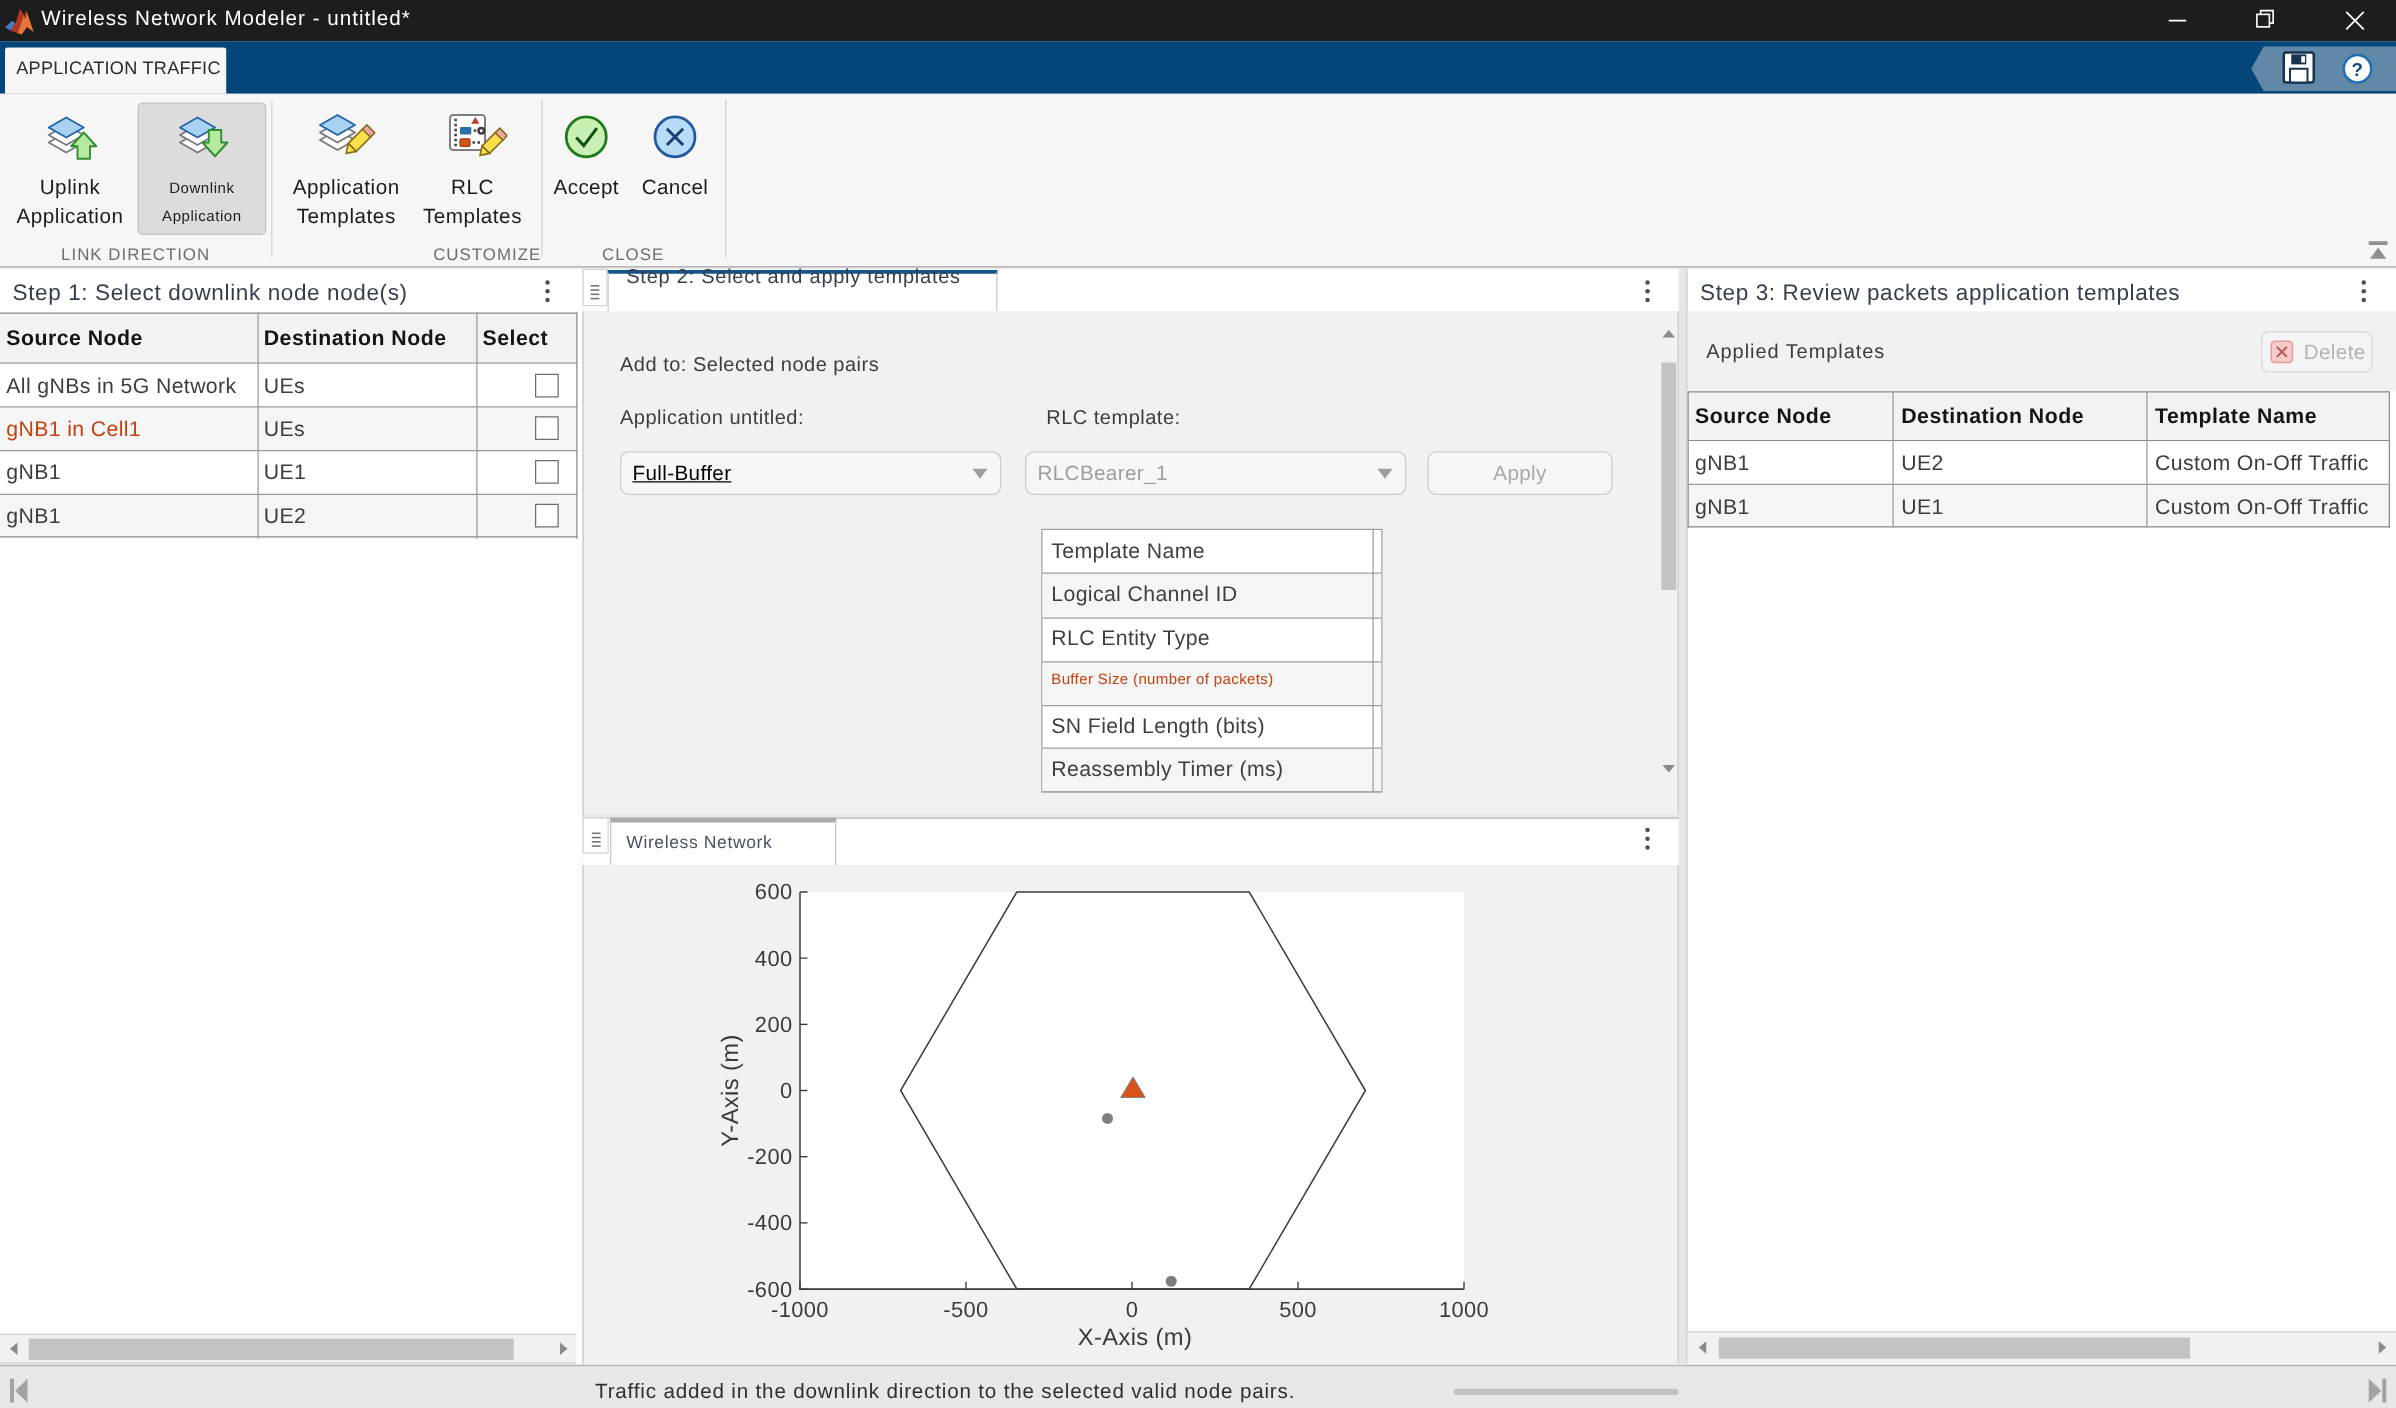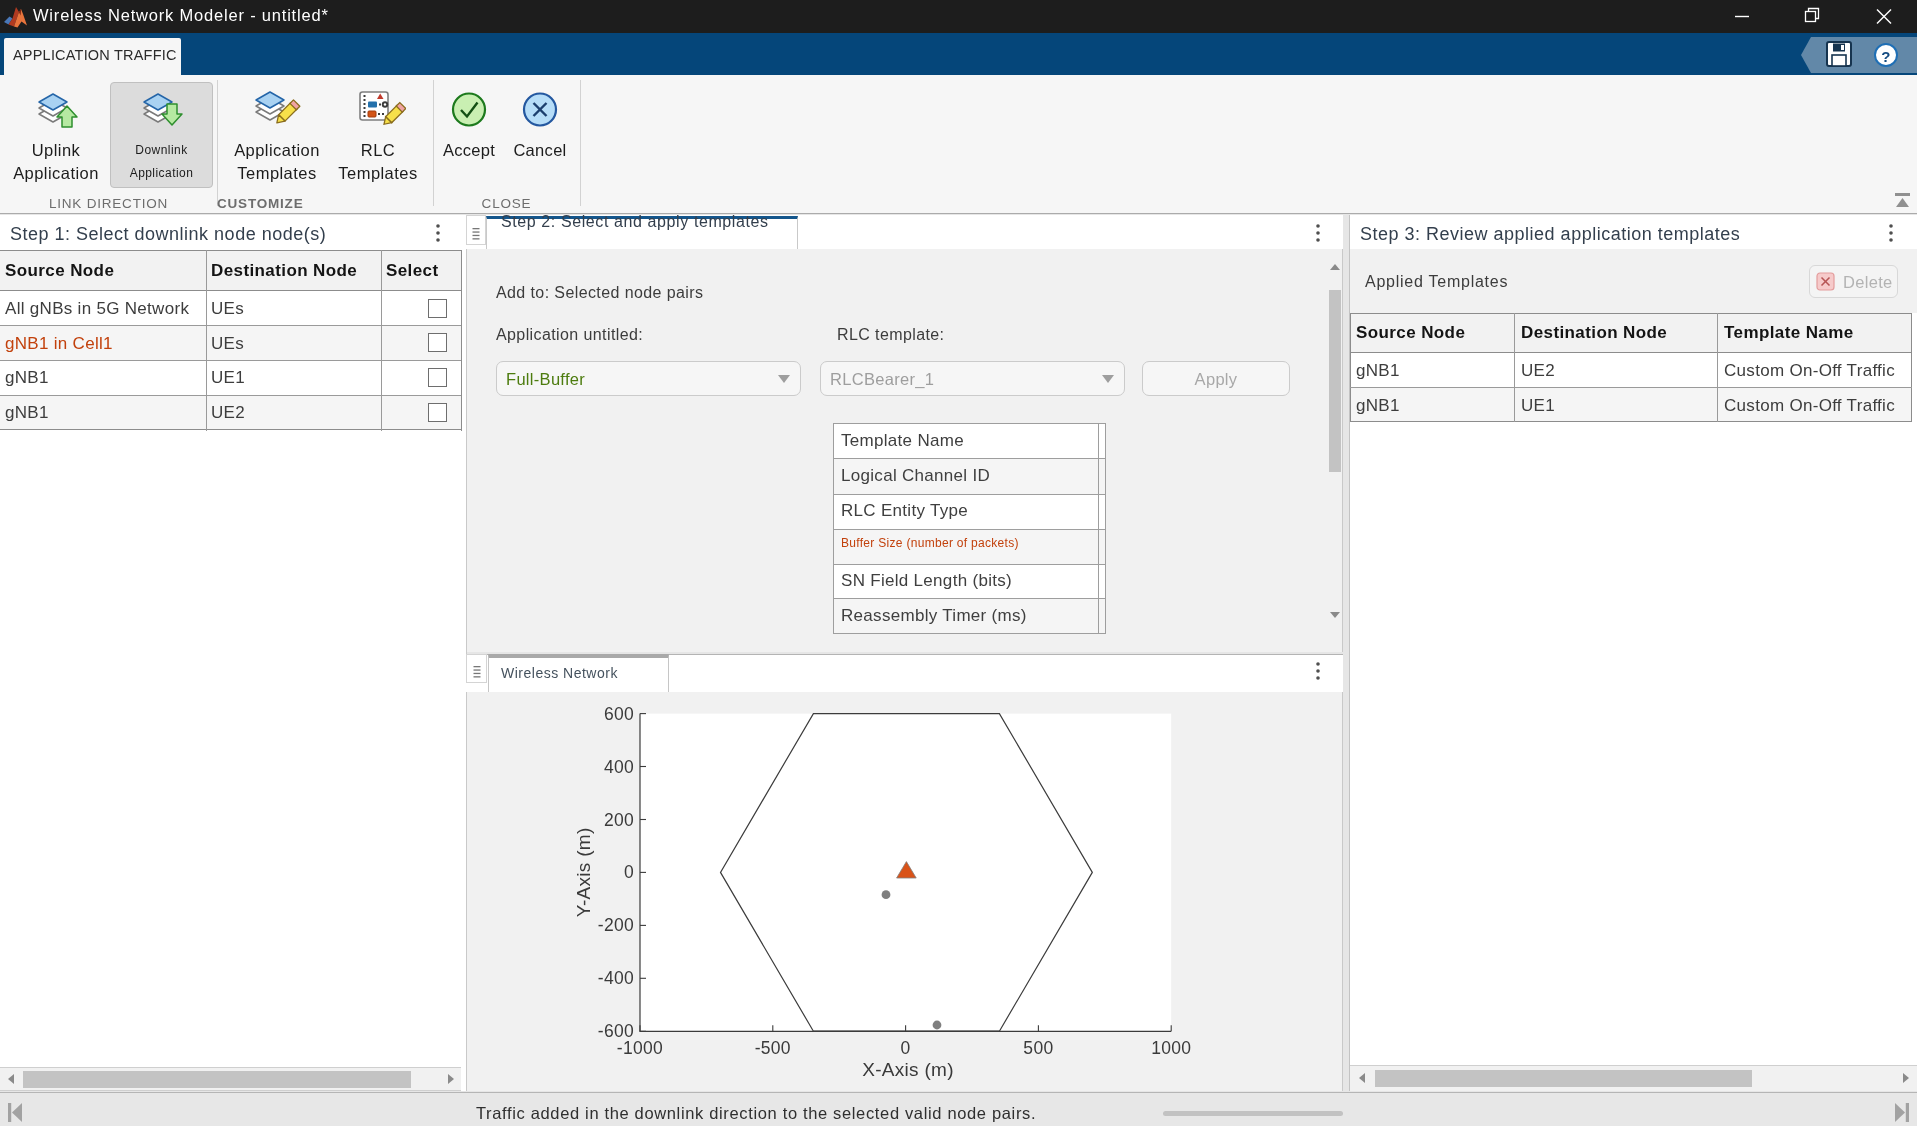--- a/index.html
+++ b/index.html
@@ -48,21 +48,21 @@
 <div class="abs" style="left:0;top:75px;width:1917px;height:138px;background:#f6f6f6;"></div>
 <div class="abs" style="left:0;top:213px;width:1917px;height:1px;background:#ababab;"></div>
 
 <div class="abs" style="left:217px;top:80px;width:1px;height:126px;background:#d2d2d2;"></div>
 <div class="abs" style="left:433px;top:80px;width:1px;height:126px;background:#d2d2d2;"></div>
 <div class="abs" style="left:580px;top:80px;width:1px;height:126px;background:#d2d2d2;"></div>
 
 <div class="abs" style="left:110px;top:82px;width:103px;height:106px;background:#dcdcdc;border:1px solid #c0c0c0;border-radius:4px;"></div>
 
 <div class="abs" style="left:0px;top:196px;width:217px;text-align:center;color:#6d6d6d;font-size:13.5px;letter-spacing:0.8px;">LINK DIRECTION</div>
-<div class="abs" style="left:217px;top:196px;width:216px;text-align:left;color:#6d6d6d;font-size:13.5px;letter-spacing:0.8px;font-weight:bold;">CUSTOMIZE</div>
+<div class="abs" style="left:217px;top:196px;width:216px;text-align:right;color:#6d6d6d;font-size:13.5px;letter-spacing:0.8px;">CUSTOMIZE</div>
 <div class="abs" style="left:433px;top:196px;width:147px;text-align:center;color:#6d6d6d;font-size:13.5px;letter-spacing:0.8px;">CLOSE</div>
 
 <div class="abs" style="left:6px;top:139px;width:100px;text-align:center;color:#1c1c1c;font-size:16.5px;line-height:23px;letter-spacing:0.45px;">Uplink<br>Application</div>
 <div class="abs" style="left:111px;top:139px;width:101px;text-align:center;color:#1c1c1c;font-size:12px;line-height:23px;letter-spacing:0.45px;">Downlink<br>Application</div>
 <div class="abs" style="left:227px;top:139px;width:100px;text-align:center;color:#1c1c1c;font-size:16.5px;line-height:23px;letter-spacing:0.45px;">Application<br>Templates</div>
 <div class="abs" style="left:328px;top:139px;width:100px;text-align:center;color:#1c1c1c;font-size:16.5px;line-height:23px;letter-spacing:0.45px;">RLC<br>Templates</div>
 <div class="abs" style="left:419px;top:141px;width:100px;text-align:center;color:#1c1c1c;font-size:16.5px;">Accept</div>
 <div class="abs" style="left:490px;top:141px;width:100px;text-align:center;color:#1c1c1c;font-size:16.5px;">Cancel</div>
 
 <svg class="abs" style="left:33px;top:88px;" width="46" height="44" viewBox="0 0 46 44">
@@ -202,21 +202,21 @@
   <circle cx="6" cy="4" r="1.8" fill="#4f4f4f"></circle>
     <circle cx="6" cy="11" r="1.8" fill="#4f4f4f"></circle>
     <circle cx="6" cy="18" r="1.8" fill="#4f4f4f"></circle>
 </svg>
 
 <div class="abs" style="left:496px;top:284px;font-size:16px;color:#3c3c3c;letter-spacing:0.4px;">Add to: Selected node pairs</div>
 <div class="abs" style="left:496px;top:326px;font-size:16px;color:#3c3c3c;letter-spacing:0.4px;">Application untitled:</div>
 <div class="abs" style="left:837px;top:326px;font-size:16px;color:#3c3c3c;letter-spacing:0.4px;">RLC template:</div>
 
 <div class="abs" style="left:496px;top:361px;width:305px;height:35px;background:#f6f6f6;border:1px solid #cbcbcb;border-radius:7px;"></div>
-<div class="abs" style="left:506px;top:370px;font-size:16.5px;color:#4d7c0f;">Full-Buffer</div>
+<div class="abs" style="left:506px;top:370px;font-size:16.5px;color:#000000;text-decoration:underline;">Full-Buffer</div>
 <svg class="abs" style="left:777px;top:374px;" width="14" height="10" viewBox="0 0 14 10">
     <polygon points="1,1 13,1 7,9" fill="#9e9e9e"></polygon>
   </svg>
 
 <div class="abs" style="left:820px;top:361px;width:305px;height:35px;background:#f6f6f6;border:1px solid #cbcbcb;border-radius:7px;"></div>
 <div class="abs" style="left:830px;top:370px;font-size:16.5px;color:#9e9e9e;">RLCBearer_1</div>
 <svg class="abs" style="left:1101px;top:374px;" width="14" height="10" viewBox="0 0 14 10">
     <polygon points="1,1 13,1 7,9" fill="#9e9e9e"></polygon>
   </svg>
 
@@ -311,21 +311,21 @@
     <text x="572.4" y="361.5" text-anchor="middle">500</text>
     <text x="705.2" y="361.5" text-anchor="middle">1000</text>
   </g>
   <g font-size="19px" fill="#3a3a3a">
     <text x="442" y="384" text-anchor="middle">X-Axis (m)</text>
     <text transform="translate(124,180.4) rotate(-90)" text-anchor="middle">Y-Axis (m)</text>
   </g>
 </svg>
 
 <div class="abs" style="left:1349px;top:215px;width:568px;height:876px;background:#ffffff;border-left:1px solid #c3c3c3;"></div>
-<div class="abs" style="left:1360px;top:224px;color:#333f4d;font-size:18px;letter-spacing:0.5px;">Step 3: Review applied application templates</div>
+<div class="abs" style="left:1360px;top:224px;color:#333f4d;font-size:18px;letter-spacing:0.5px;">Step 3: Review packets application templates</div>
 <svg class="abs" style="left:1885px;top:222px;" width="12" height="24" viewBox="0 0 12 24">
   <circle cx="6" cy="4" r="1.8" fill="#4f4f4f"></circle>
     <circle cx="6" cy="11" r="1.8" fill="#4f4f4f"></circle>
     <circle cx="6" cy="18" r="1.8" fill="#4f4f4f"></circle>
 </svg>
 <div class="abs" style="left:1350px;top:249px;width:567px;height:64px;background:#f1f1f1;"></div>
 <div class="abs" style="left:1365px;top:273px;font-size:16px;color:#3c3c3c;letter-spacing:0.75px;">Applied Templates</div>
 
 <div class="abs" style="left:1809px;top:265px;width:89px;height:33px;background:#f4f4f4;border:1px solid #d8d8d8;border-radius:6px;"></div>
 <svg class="abs" style="left:1816px;top:272px;" width="19" height="19" viewBox="0 0 19 19">

